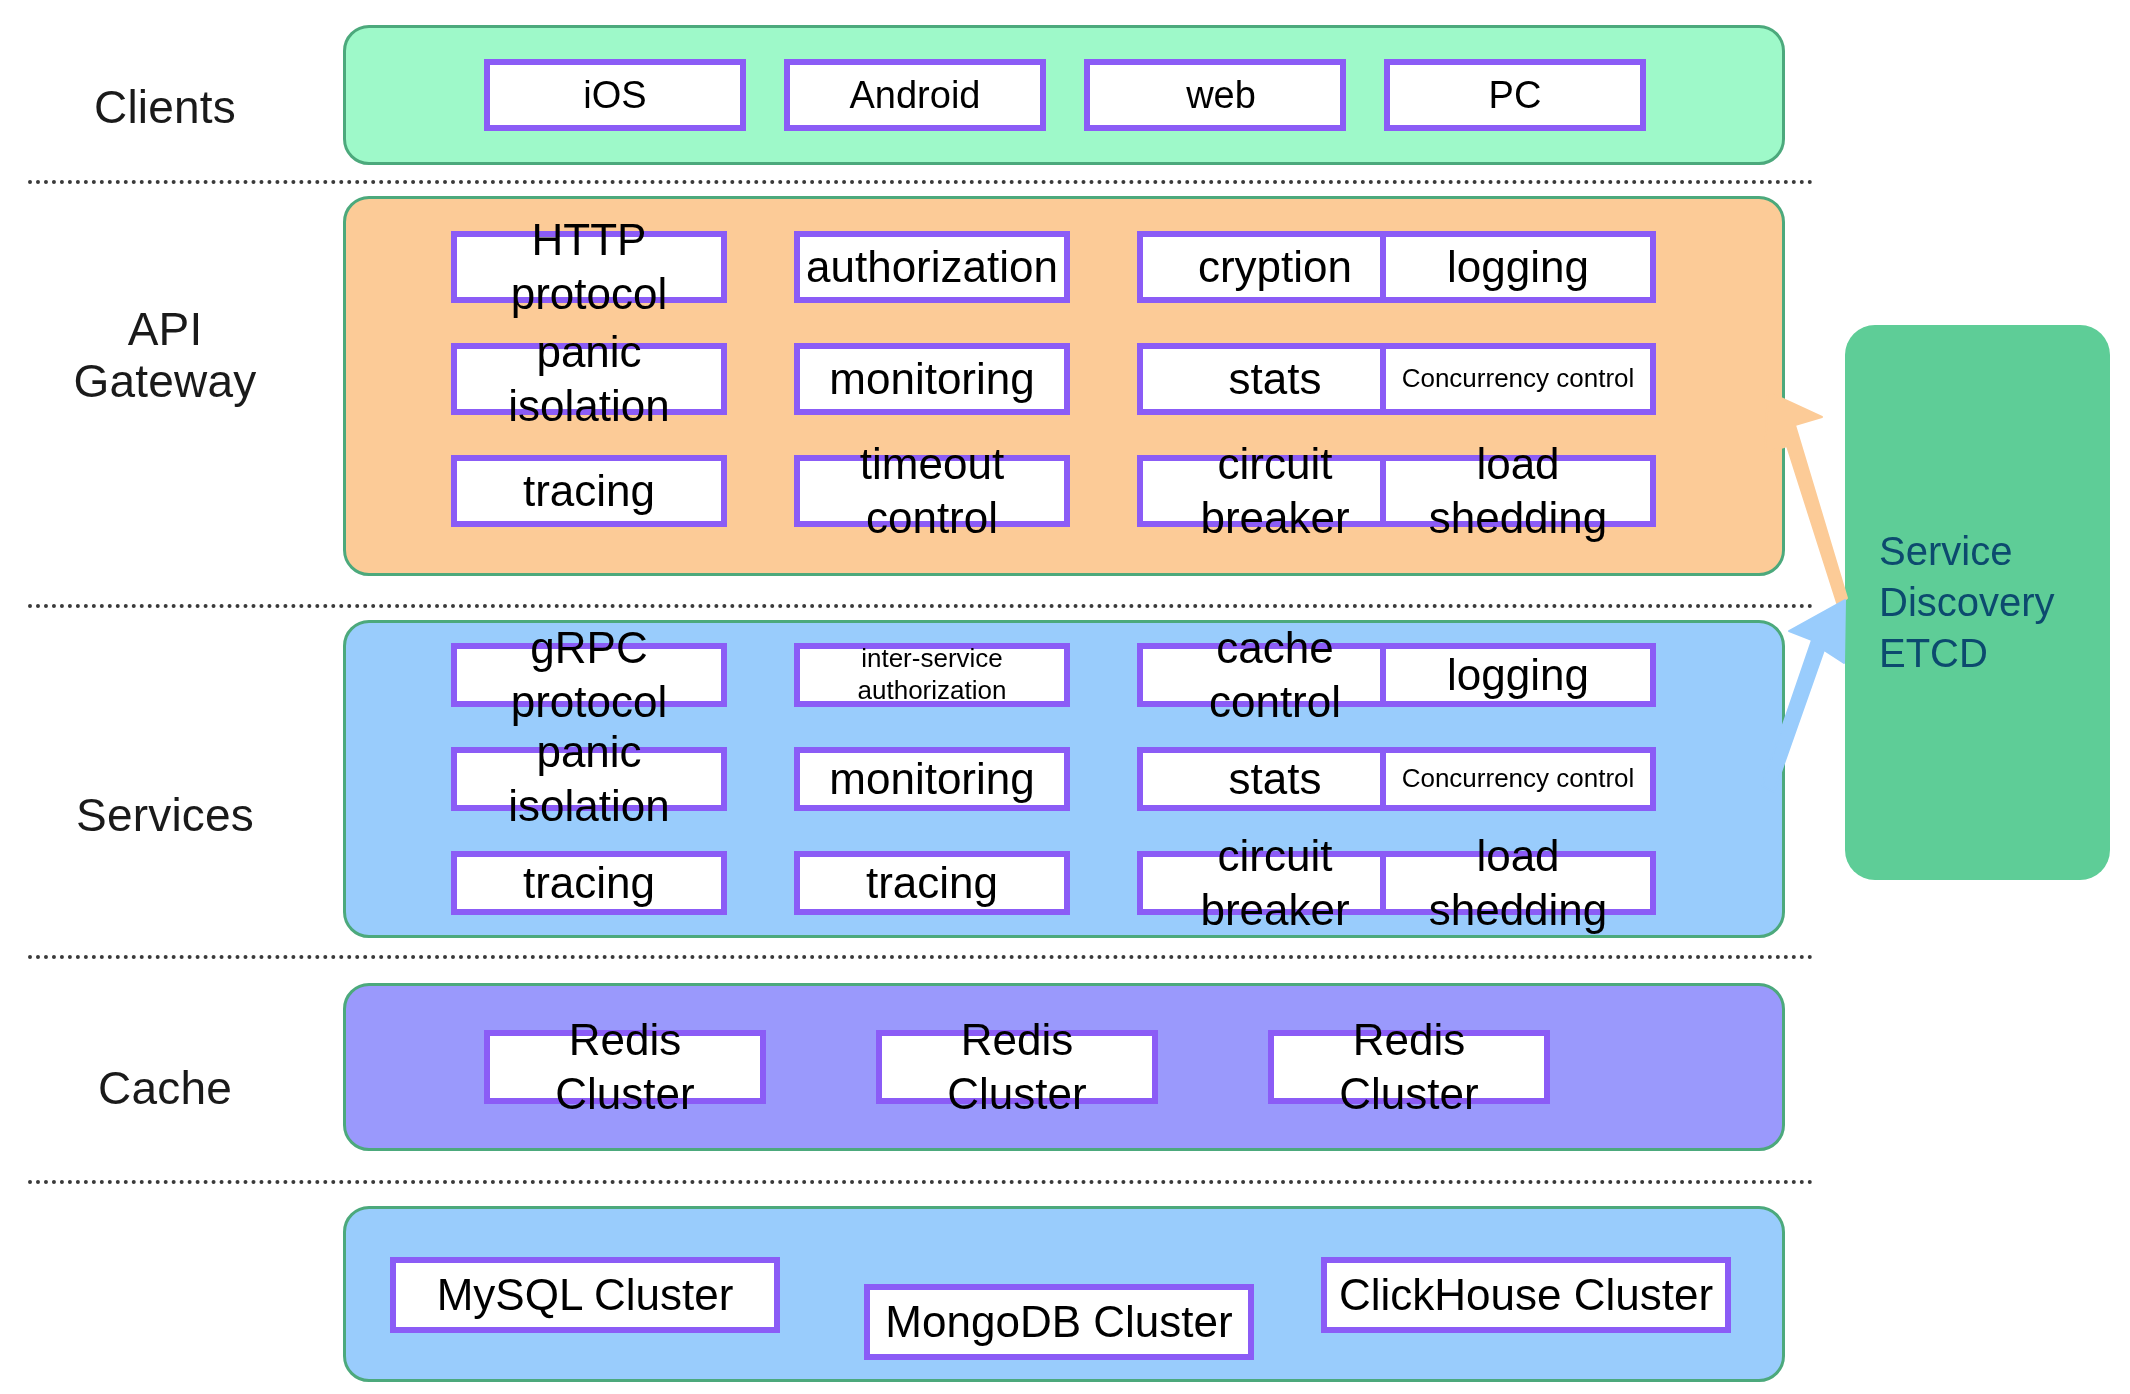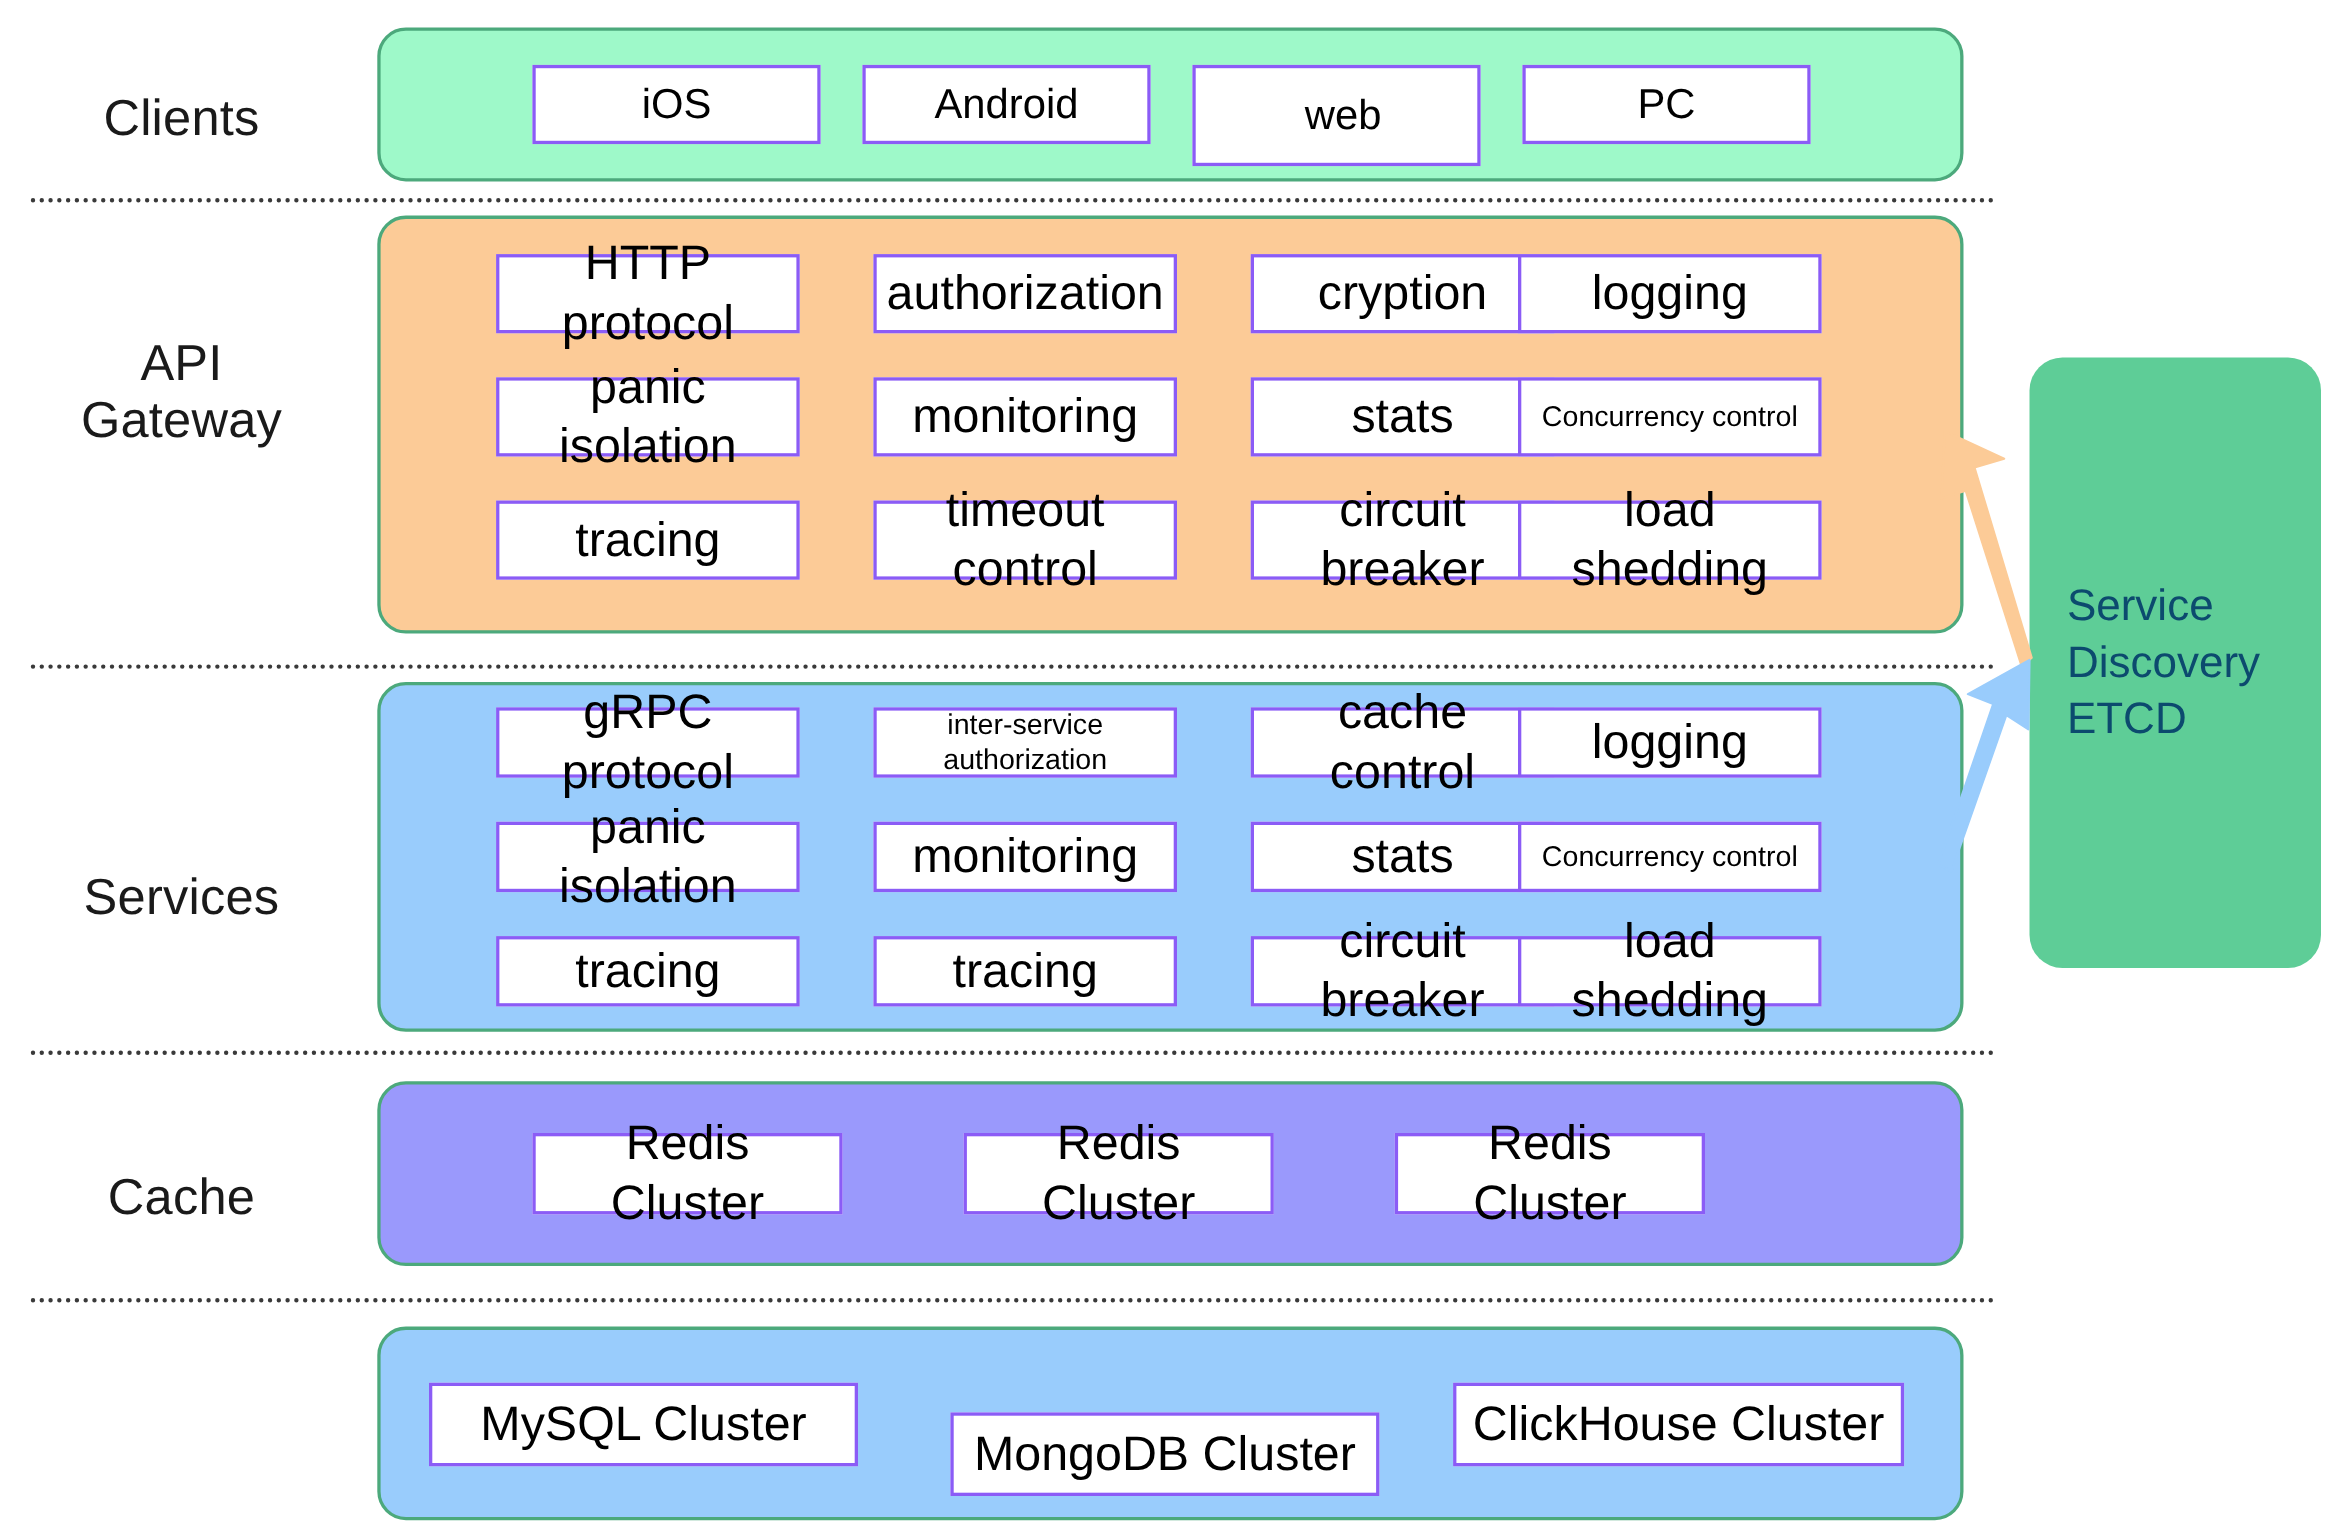--- a/index.html
+++ b/index.html
@@ -52,21 +52,21 @@
   .panel.gateway  { background: #fccb97; }
   .panel.services { background: #99ccfc; }
   .panel.cache    { background: #9a99fc; }
   .panel.db       { background: #99ccfc; }
 
   
   .cell {
     position: absolute;
     box-sizing: border-box;
     background: #ffffff;
-    border: 3px solid #8b5cf6;
+    border: 6px solid #8b5cf6;
     display: flex;
     align-items: center;
     justify-content: center;
     text-align: center;
     color: #000000;
     line-height: 1.22;
     padding: 2px 6px;
   }
   .cell.lg  { font-size: 38px; }
   .cell.md  { font-size: 44px; }
@@ -115,21 +115,21 @@
 
 
   <div class="sep" style="top:180px;  width:1786px;"></div>
   <div class="sep" style="top:604px;  width:1786px;"></div>
   <div class="sep" style="top:955px;  width:1786px;"></div>
   <div class="sep" style="top:1180px; width:1786px;"></div>
 
   <div class="panel clients" style="left:343px; top:25px; width:1442px; height:140px;">
     <div class="cell lg" style="left:138px; top:31px; width:262px; height:72px;">iOS</div>
     <div class="cell lg" style="left:438px; top:31px; width:262px; height:72px;">Android</div>
-    <div class="cell lg" style="left:738px; top:31px; width:262px; height:92px;padding-left:18px;">web</div>
+    <div class="cell lg" style="left:738px; top:31px; width:262px; height:72px;padding-left:18px;">web</div>
     <div class="cell lg" style="left:1038px; top:31px; width:262px; height:72px;">PC</div>
   </div>
 
   <div class="panel gateway" style="left:343px; top:196px; width:1442px; height:380px;">
 
     <div class="cell md" style="left:105px; top:32px; width:276px; height:72px;">HTTP protocol</div>
     <div class="cell md" style="left:448px; top:32px; width:276px; height:72px;">authorization</div>
     <div class="cell md" style="left:791px; top:32px; width:276px; height:72px;">cryption</div>
     <div class="cell md" style="left:1030px; top:32px; width:276px; height:72px; left:1034px;">logging</div>
 

